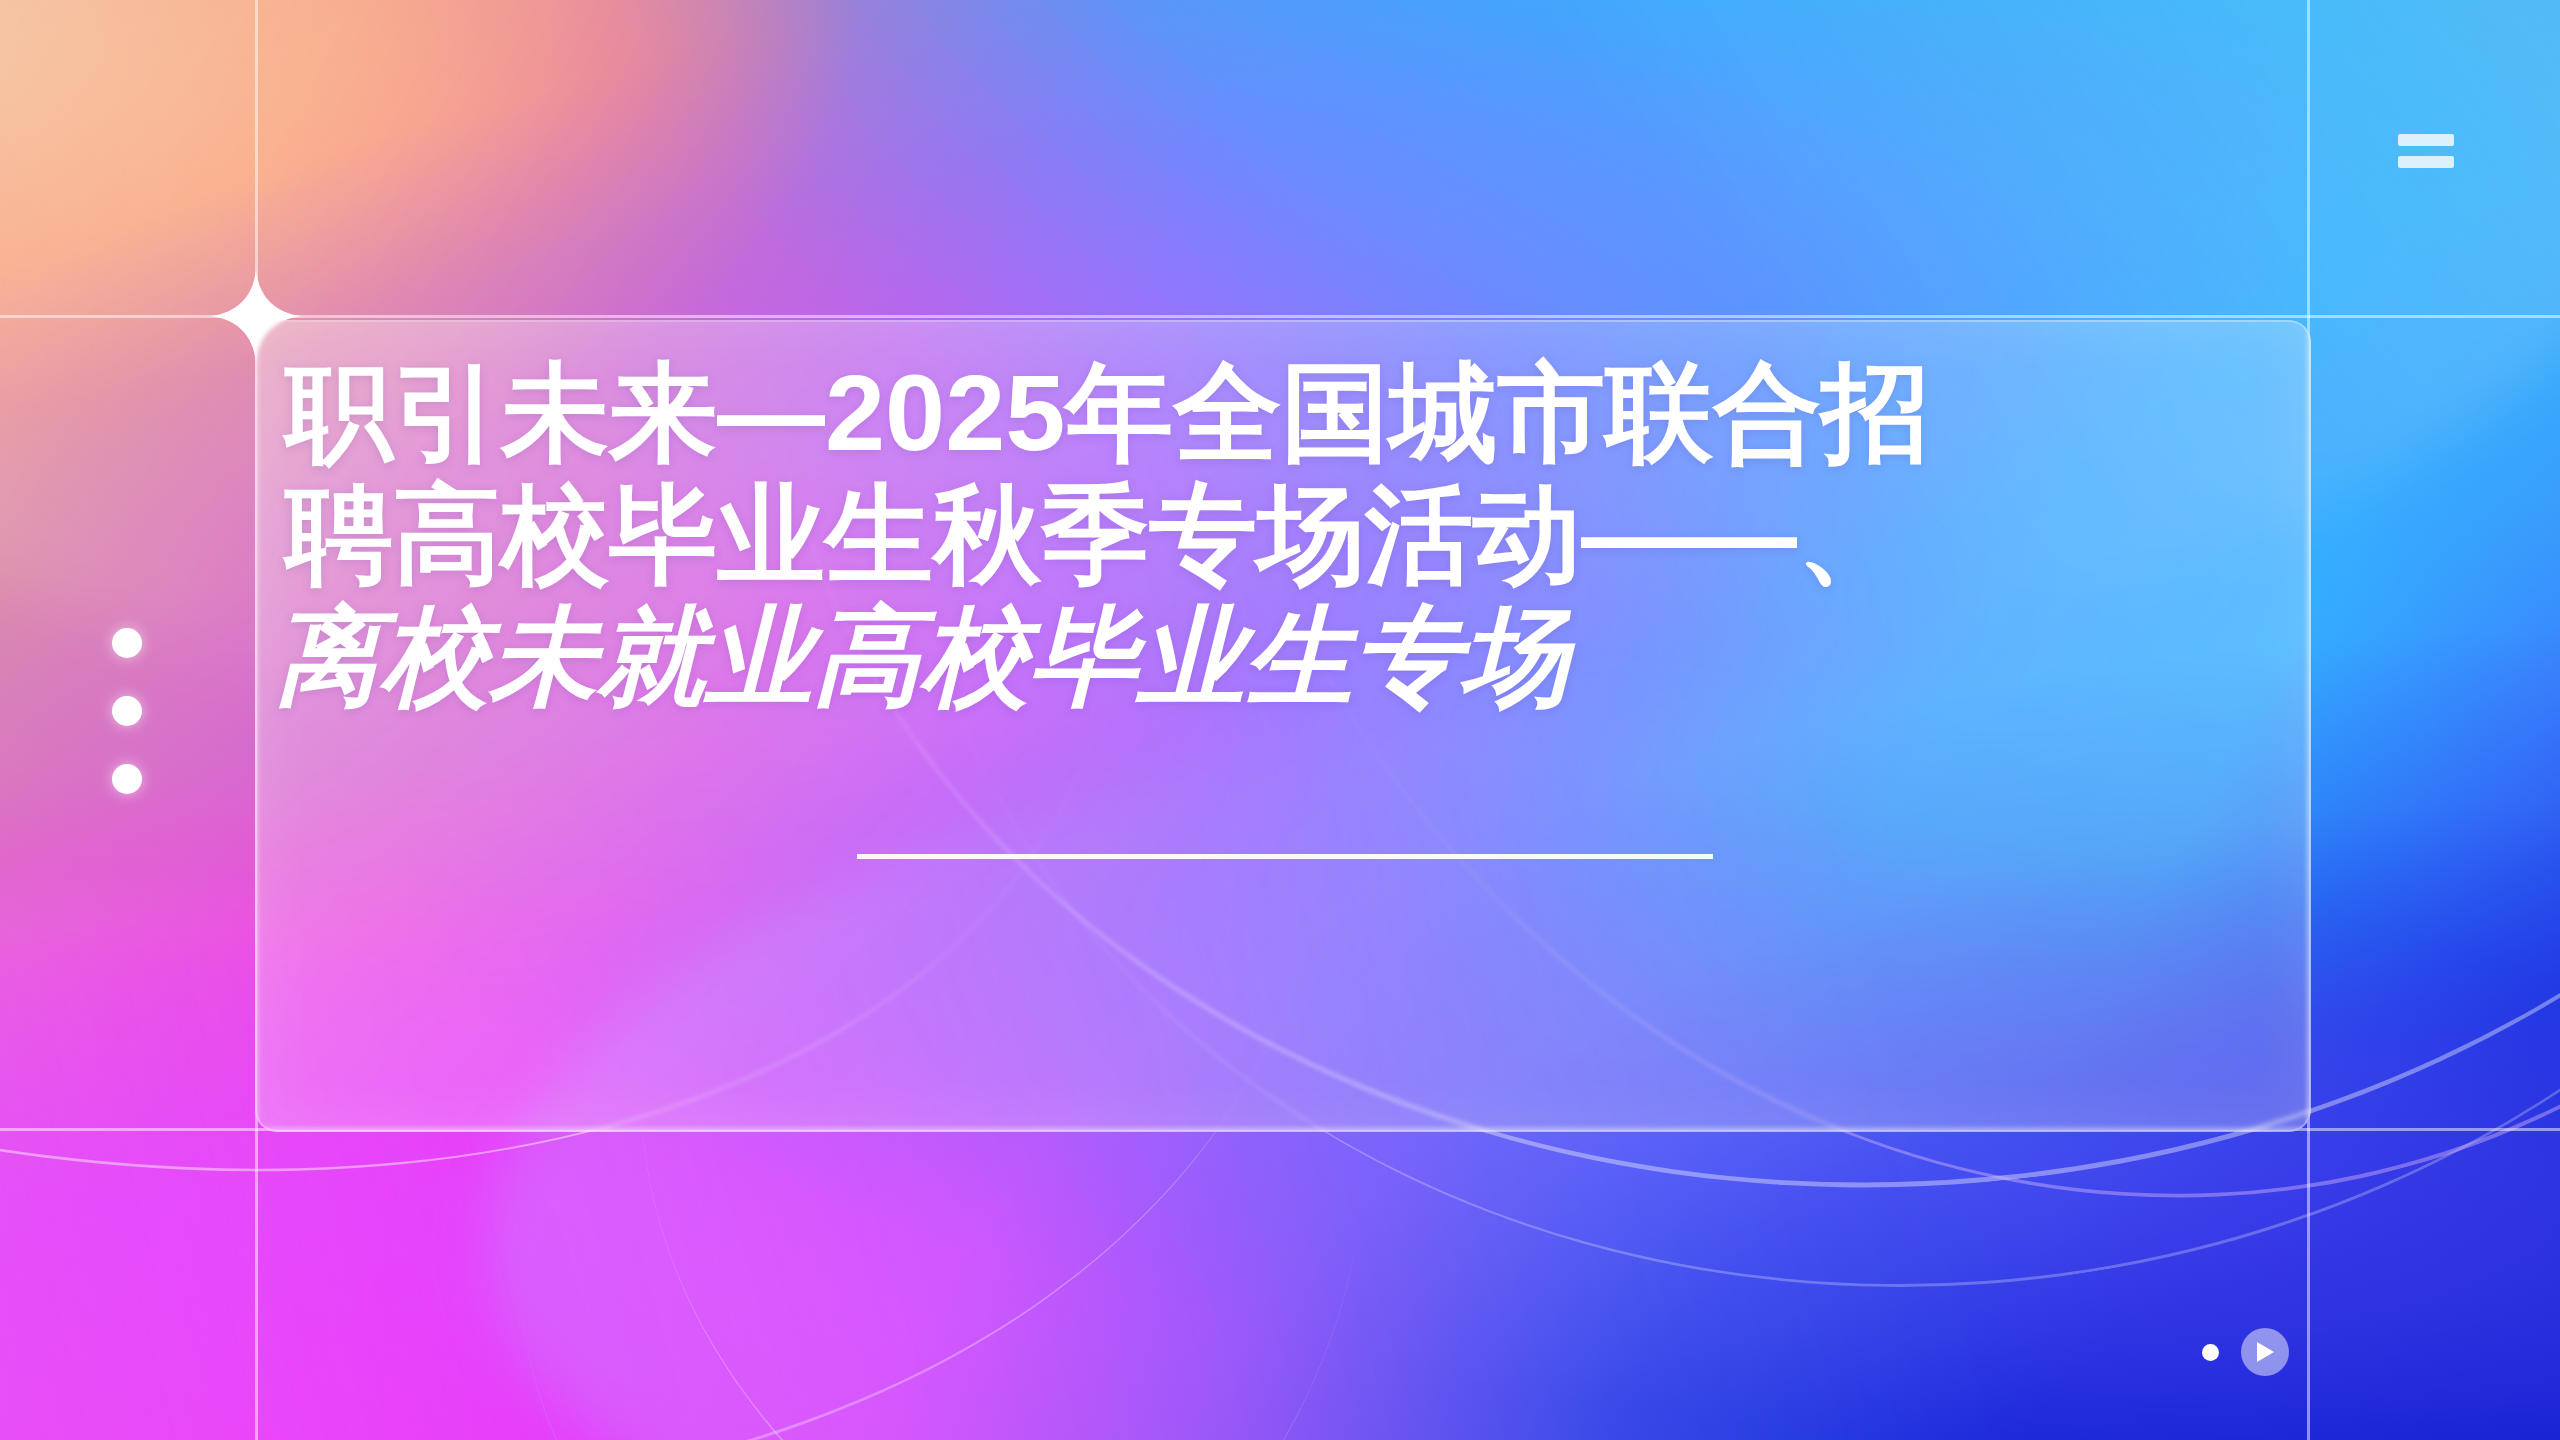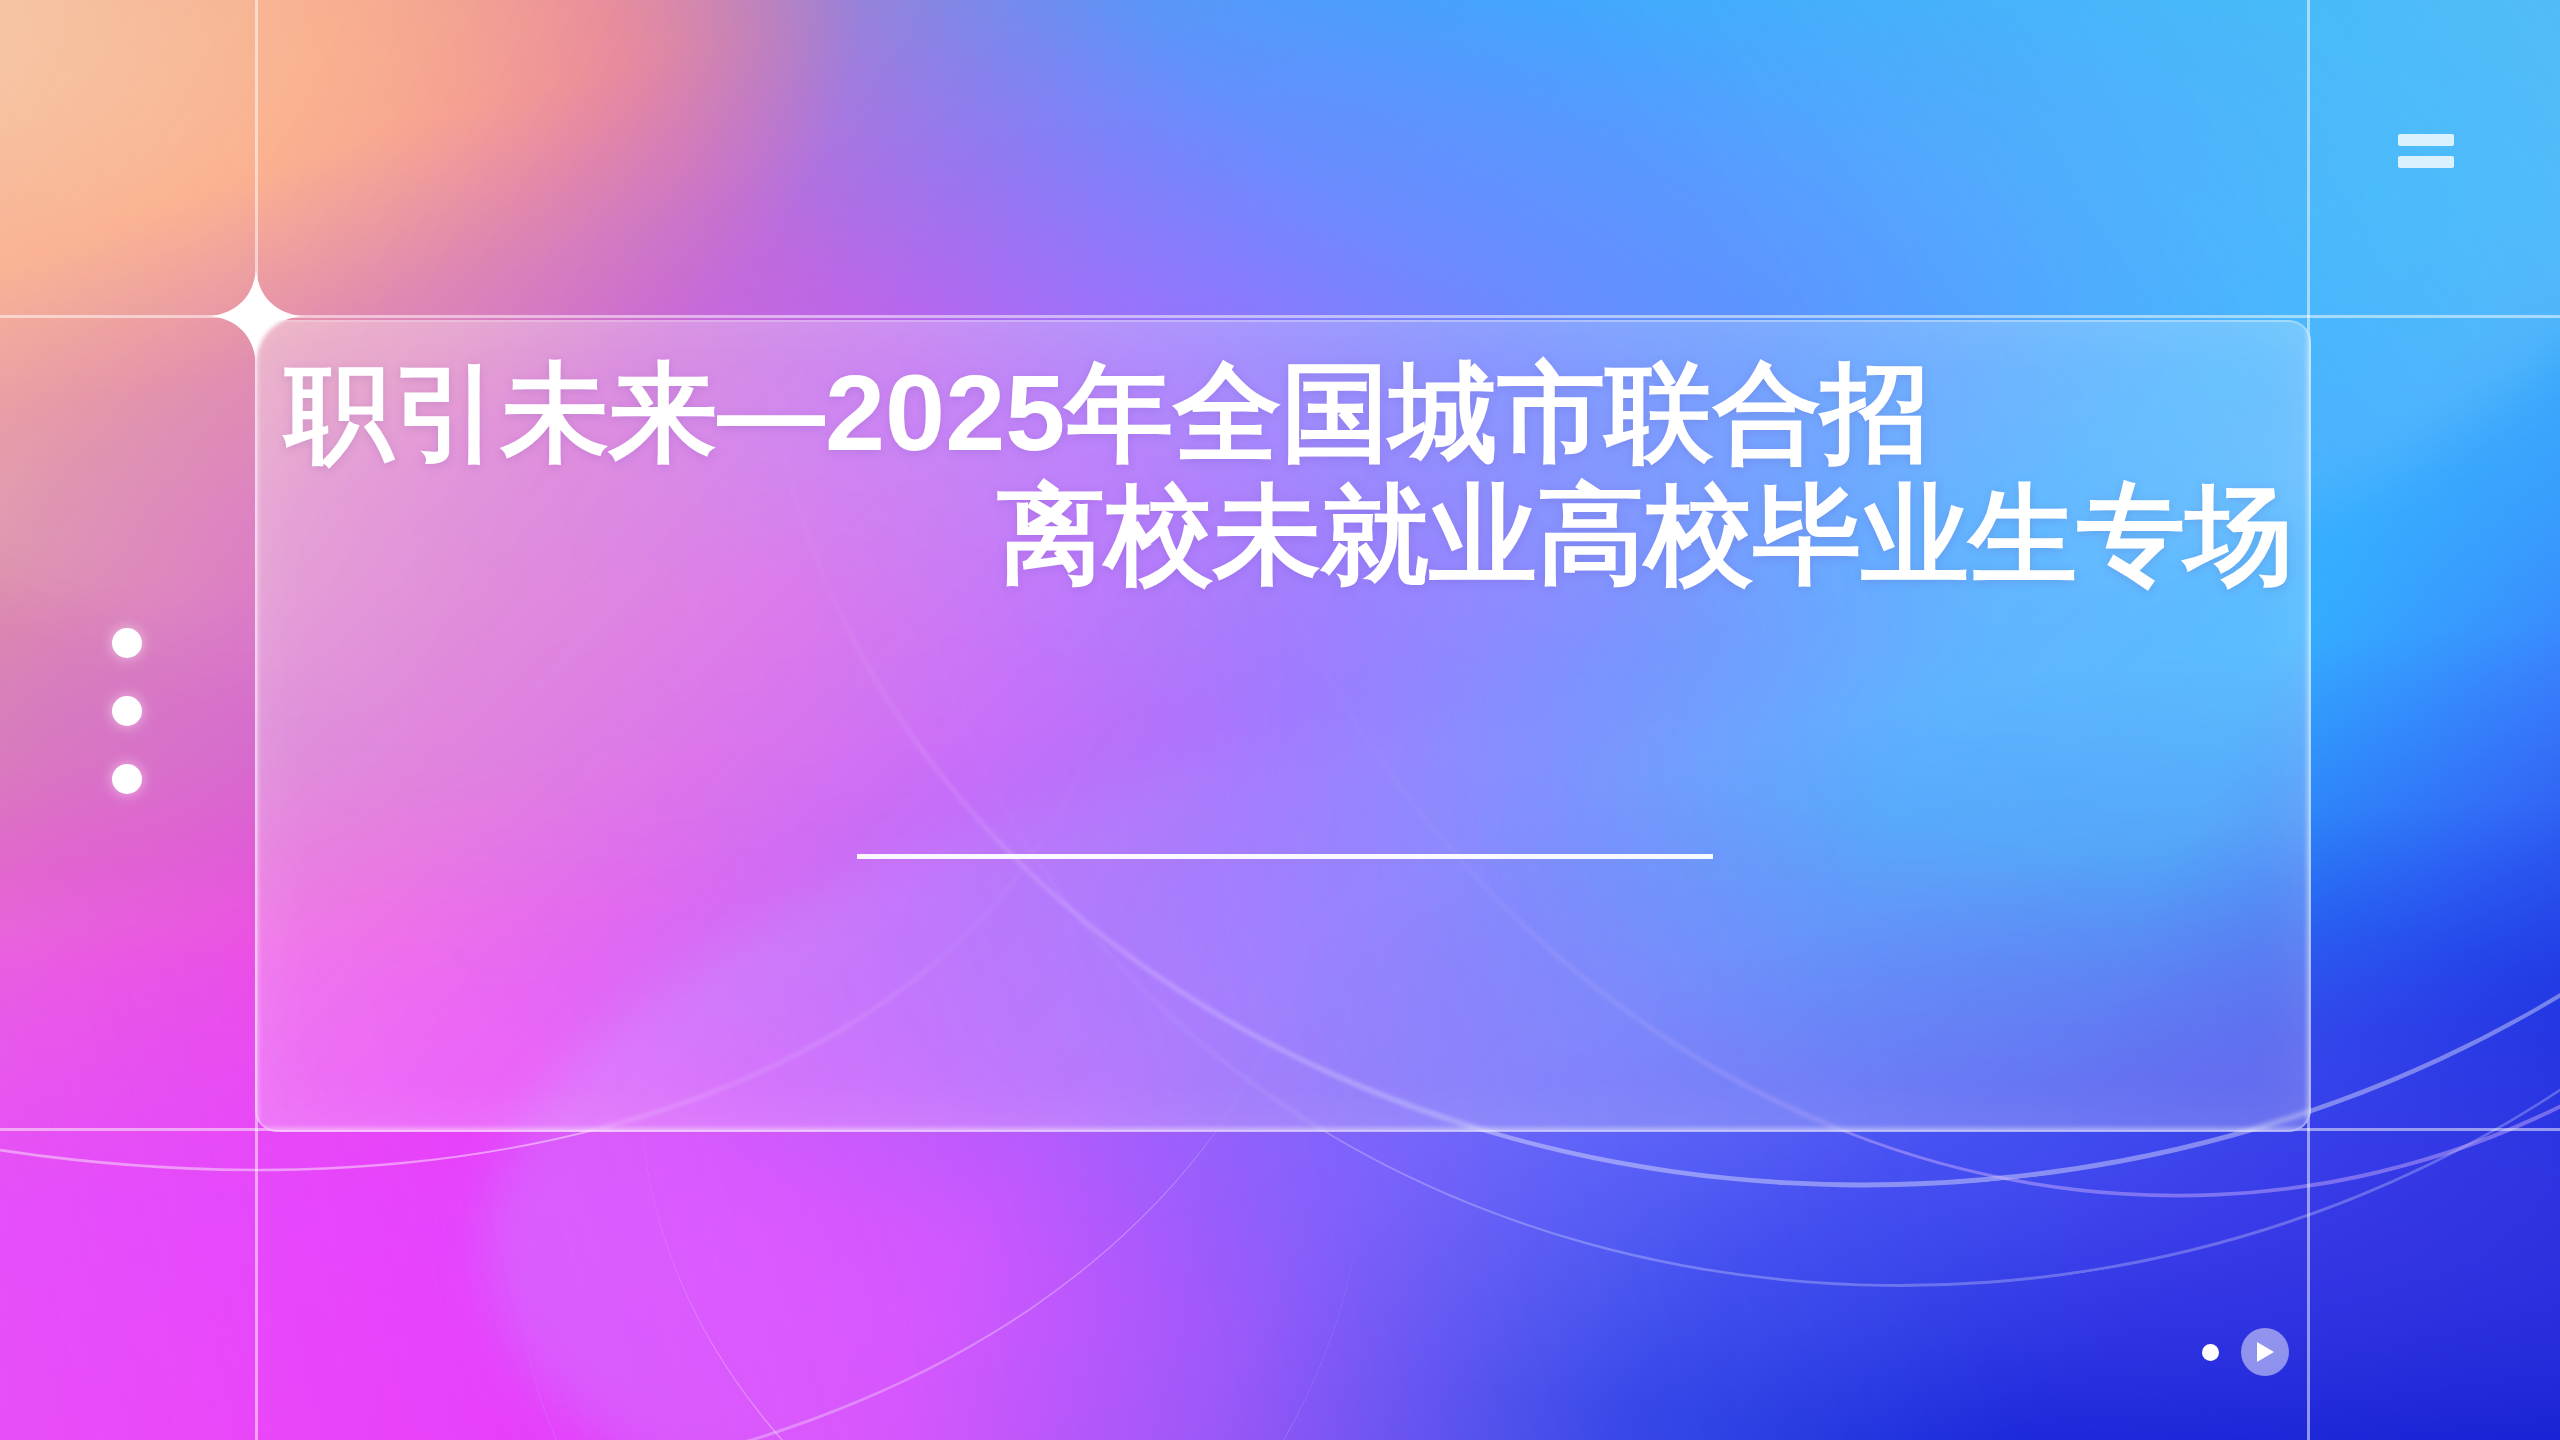--- a/index.html
+++ b/index.html
@@ -179,21 +179,21 @@
     color:#ffffff;
     font-weight:700;
     font-size:108px;
     line-height:122px;
     letter-spacing:0px;
     white-space:nowrap;
     text-shadow: 0 2px 10px rgba(90,60,160,0.18);
   }
   #title-line-1 { text-align:left; padding-left:12px; }
   #title-line-2 { text-align:left; padding-left:12px; }
-  #title-line-3 { text-align:right; }
+  #title-line-3 { text-align:left;font-style:italic; }
 
   #title-underline {
     position:absolute;
     left:600px; top:532px;
     width:856px; height:5px;
     background:#ffffff;
     opacity:0.95;
   }
 
   
@@ -296,20 +296,21 @@
 
   <div id="left-dots">
     <div class="dot"></div>
     <div class="dot"></div>
     <div class="dot"></div>
   </div>
 
   <div id="title-card">
     <div id="title-block">
       <div class="title-line" id="title-line-1">职引未来—2025年全国城市联合招</div>
+      <div class="title-line" id="title-line-2">聘高校毕业生秋季专场活动——、</div>
       <div class="title-line" id="title-line-3">离校未就业高校毕业生专场</div>
     </div>
     <div id="title-underline"></div>
   </div>
 
   <div id="player-controls">
     <div id="player-dot"></div>
     <div id="play-button">
       <svg width="22" height="24" viewBox="0 0 22 24" aria-hidden="true">
         <path d="M3 2 L20 12 L3 22 Z" fill="#ffffff"></path>

